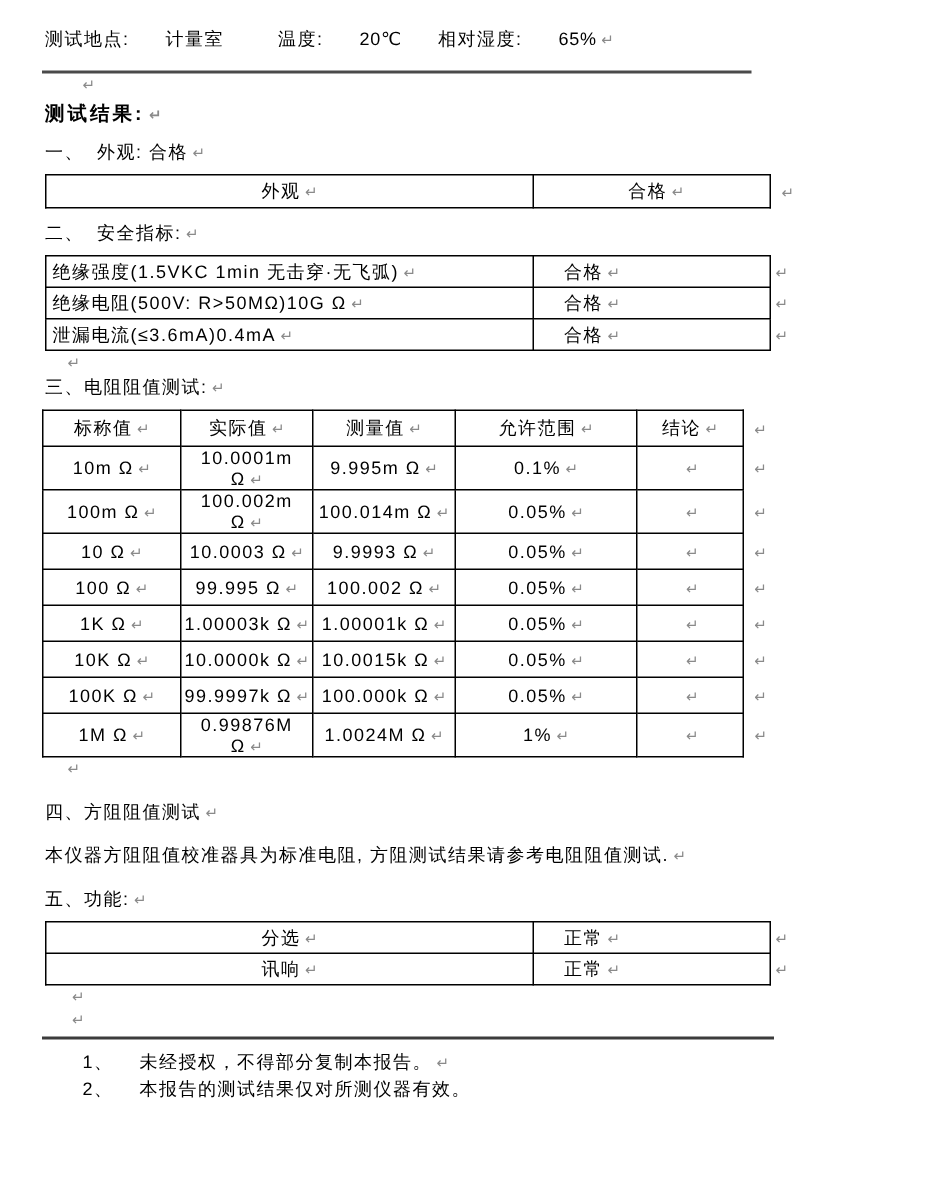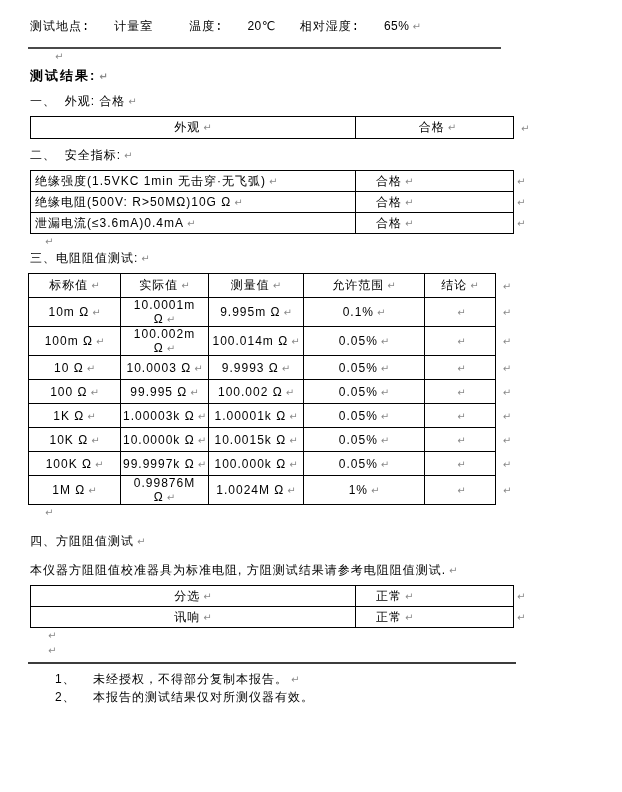--- a/index.html
+++ b/index.html
@@ -5,21 +5,21 @@
   html,body{margin:0;padding:0;background:#fff;}
   .page{
     position:relative;width:622px;height:792px;background:#fff;overflow:hidden;
     font-family:"Liberation Sans","DejaVu Sans",sans-serif;font-size:12px;color:#000;
     box-sizing:border-box;padding:2px 0 0 30px;letter-spacing:0.5px;
   }
   .pre{white-space:pre-wrap;}
   .h-bold{font-size:13px;font-weight:bold;letter-spacing:2px;margin:0;}
   .title1{margin-top:2px;}
   .env-row{margin-top:16px;display:flex;align-items:baseline;}
-  .env-row .lbl{letter-spacing:1px;font-family:Liberation Mono, monospace;}
+  .env-row .lbl{letter-spacing:1px;}
   .env-row .val{margin-left:24px;}
   .gap1{margin-left:36px;}
   .gap2{margin-left:24px;}
   .hr{height:0;border-top:2px solid #4a4a4a;width:473px;margin-top:12px;margin-left:-2px;}
   .hr2{width:488px;margin-top:4px;border-top:2px solid #3c3c3c;}
   .pm{color:#8a8a8a;font-size:10px;font-family:"DejaVu Sans",sans-serif;letter-spacing:0;padding-left:3px;}
   .pm-line{height:14px;line-height:14px;}
   .ind1{padding-left:22px;}
   .ind2{padding-left:12px;}
   .title2{margin-top:4px;}
@@ -200,20 +200,21 @@
         </tr>
       </tbody>
   </table>
 
   <div class="pm-line ind2"><span class="pm pm-slot">↵</span></div>
 
   <div class="h4line has-pm">四、方阻阻值测试<span class="pm">↵</span></div>
 
   <div class="note has-pm">本仪器方阻阻值校准器具为标准电阻, 方阻测试结果请参考电阻阻值测试.<span class="pm">↵</span></div>
 
+  <div class="h5line pre has-pm">五、功能:<span class="pm">↵</span></div>
 
   <table id="t5">
     <colgroup>
         <col style="width:325px">
         <col style="width:158px">
         <col style="width:20px">
       </colgroup>
     <tbody>
         <tr>
           <td class="cell-c">分选<span class="pm">↵</span></td>

